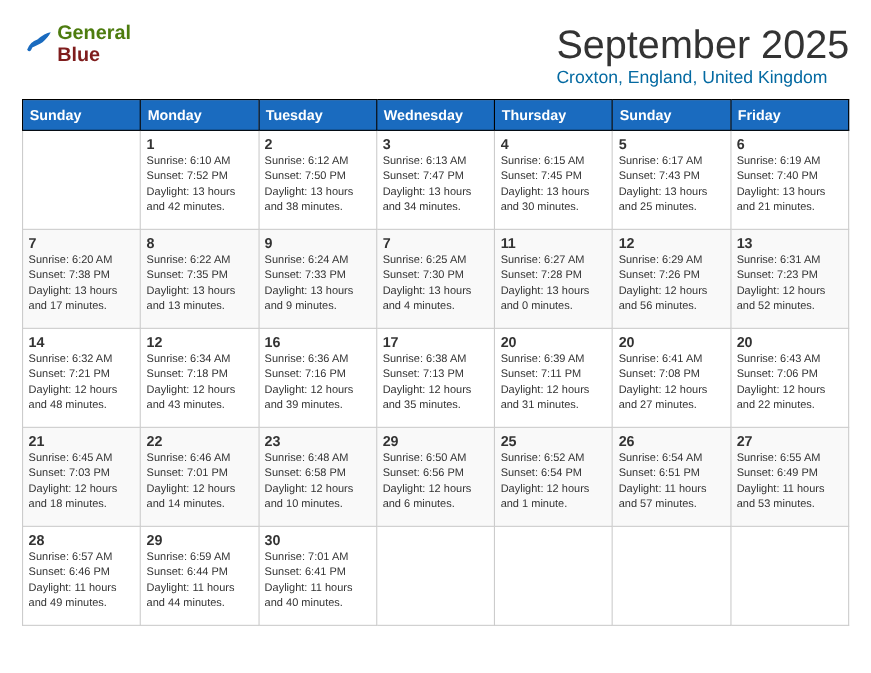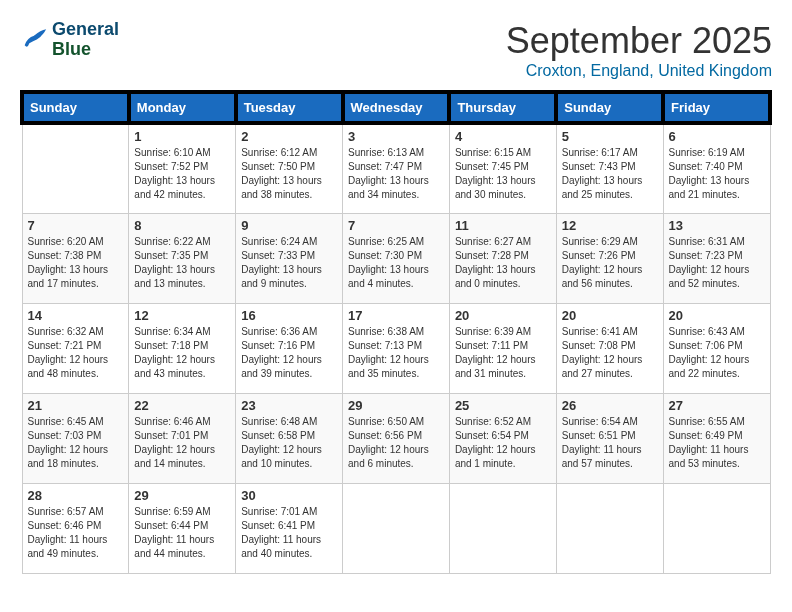--- a/index.html
+++ b/index.html
@@ -19,28 +19,28 @@
     .logo {
       display: flex;
       align-items: center;
       gap: 4px;
     }
     .logo-text {
       font-size: 18px;
       font-weight: bold;
       line-height: 1.1;
     }
-    .logo-text .general { color: #0c4a6e; }
-    .logo-text .blue { color: #14532d; }
+    .logo-text .general { color: #4d7c0f; }
+    .logo-text .blue { color: #7f1d1d; }
     .logo-bird {
       width: 28px;
       height: 24px;
     }
     .title-block {
-      text-align: right;
+      text-align: left;
     }
     .month-title {
       font-size: 36px;
       color: #333;
       font-weight: normal;
     }
     .subtitle {
       font-size: 16px;
       color: #0369a1;
     }
@@ -49,21 +49,21 @@
       border-collapse: collapse;
       font-size: 11px;
     }
     thead tr th {
       background-color: #1a6bbf;
       color: #fff;
       text-align: left;
       padding: 6px 6px;
       font-size: 13px;
       font-weight: bold;
-      border: 4px solid #000000;
+      border: 1px solid #000000;
     }
     tbody tr td {
       border: 1px solid #ccc;
       vertical-align: top;
       padding: 4px 5px;
       height: 90px;
       width: calc(100% / 7);
     }
     .day-number {
       font-size: 13px;

